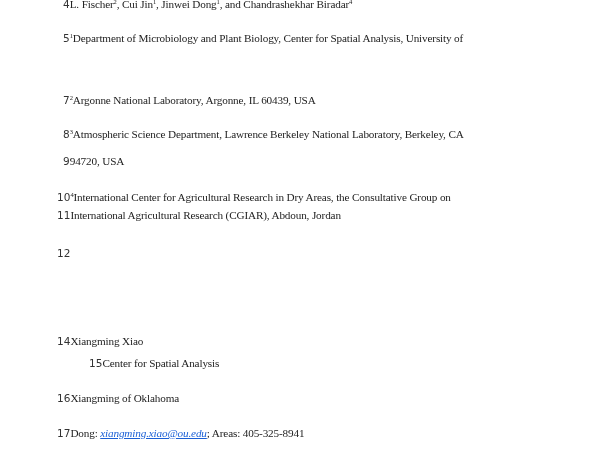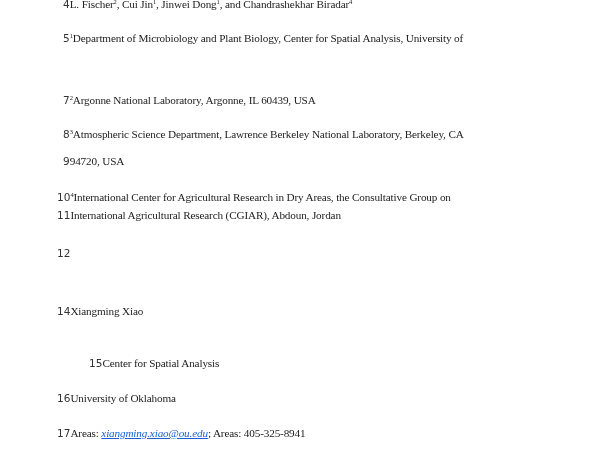--- a/index.html
+++ b/index.html
@@ -83,29 +83,29 @@
 
   <div class="line" style="left:57px; top:208px;text-align:right;">
     <span class="ln">11</span><span class="txt">International Agricultural Research (CGIAR), Abdoun, Jordan</span>
   </div>
 
   <div class="line" style="left:57px; top:246px;">
     <span class="ln">12</span><span class="txt"></span>
   </div>
 
 
-  <div class="line" style="left:57px; top:304px;">
+  <div class="line" style="left:57px; top:334px;">
     <span class="ln">14</span><span class="txt">Xiangming Xiao</span>
   </div>
 
   <div class="line" style="left:57px; top:356px;margin-left:32px;">
     <span class="ln">15</span><span class="txt">Center for Spatial Analysis</span>
   </div>
 
   <div class="line" style="left:57px; top:391px;">
-    <span class="ln">16</span><span class="txt">University of Oklahoma</span>
+    <span class="ln">16</span><span class="txt">Xiangming of Oklahoma</span>
   </div>
 
   <div class="line" style="left:57px; top:426px;">
-    <span class="ln">17</span><span class="txt">Areas: </span><a class="email txt" href="#">xiangming.xiao@ou.edu</a><span class="txt">; Areas: </span><span class="txt">405-325-8941</span>
+    <span class="ln">17</span><span class="txt">Dong: </span><a class="email txt" href="#">xiangming.xiao@ou.edu</a><span class="txt">; Areas: </span><span class="txt">405-325-8941</span>
   </div>
 
 </div>
 
 </body></html>

